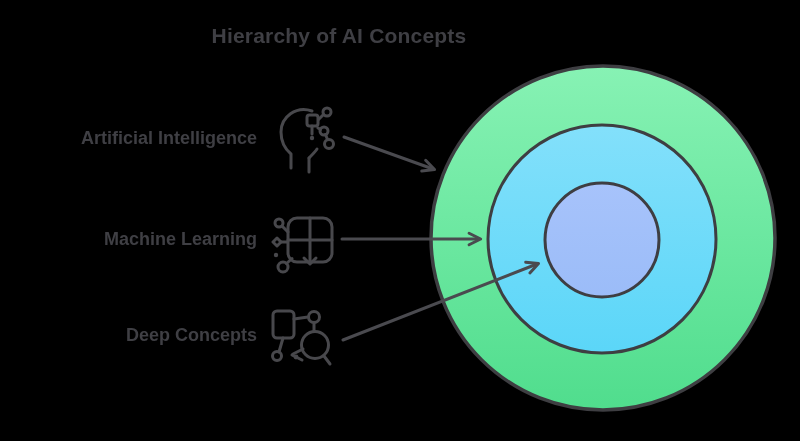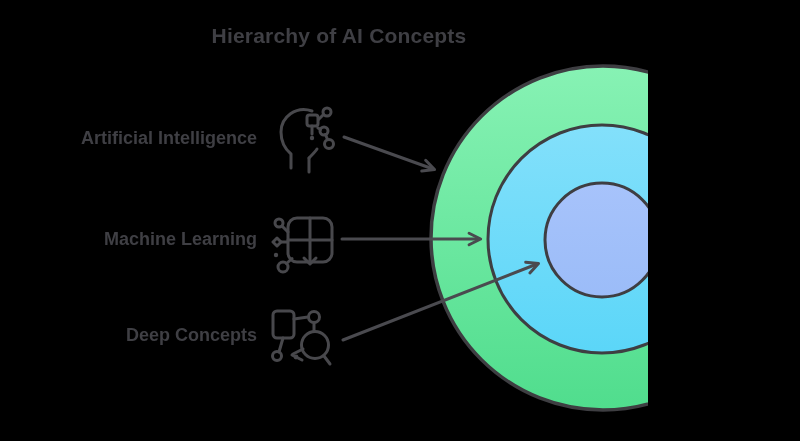--- a/index.html
+++ b/index.html
@@ -1,17 +1,17 @@
 <!DOCTYPE html>
 <html><head>
 <meta charset="utf-8">
 <style>
   html,body{margin:0;padding:0;background:#000;}
   .stage{
-    position:relative;width:648px;height:441px;background:#000000;
+    position:relative;width:800px;height:441px;background:#000000;
     font-family:"Liberation Sans",sans-serif;overflow:hidden;
   }
   .title{
     position:absolute;left:0;top:24px;width:678px;text-align:center;
     font-size:21px;line-height:24px;font-weight:700;color:#3f3f44;
     letter-spacing:0.2px;
   }
   .label{
     position:absolute;left:0;width:257px;text-align:right;
     font-size:18px;line-height:20px;font-weight:700;color:#3f3f44;

